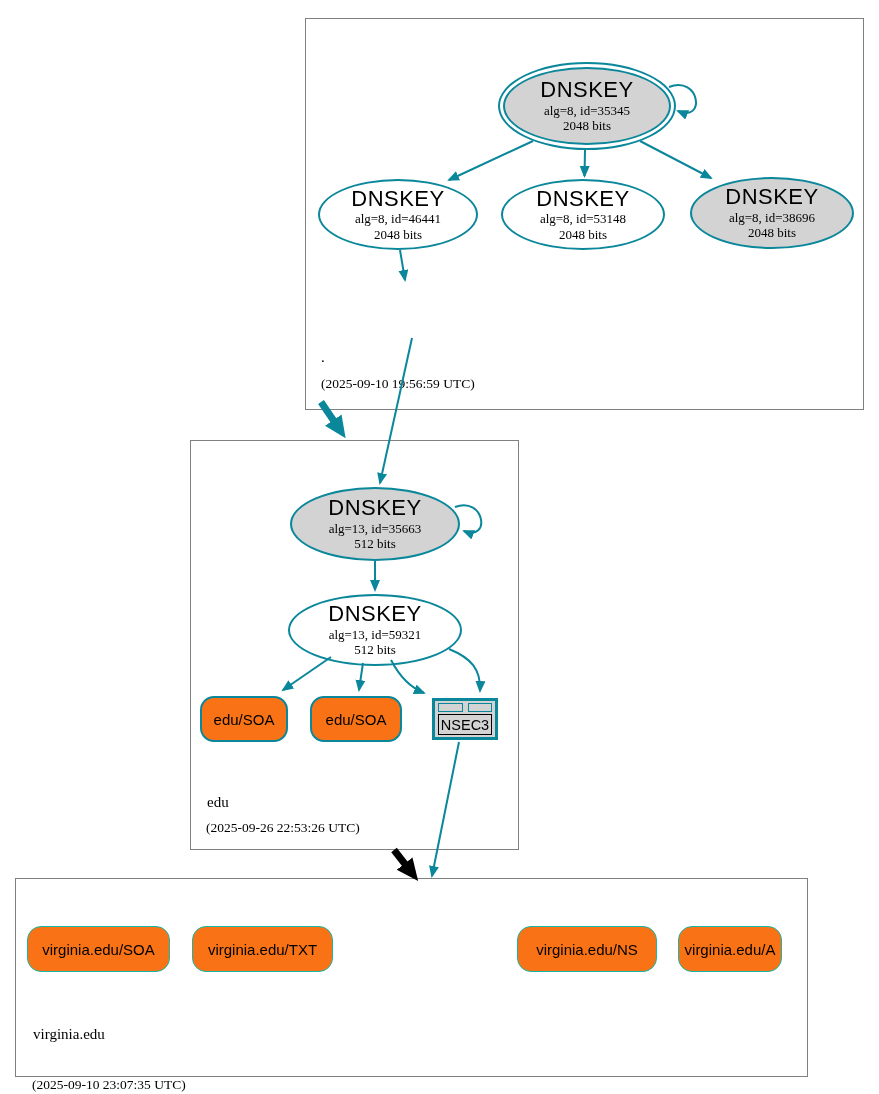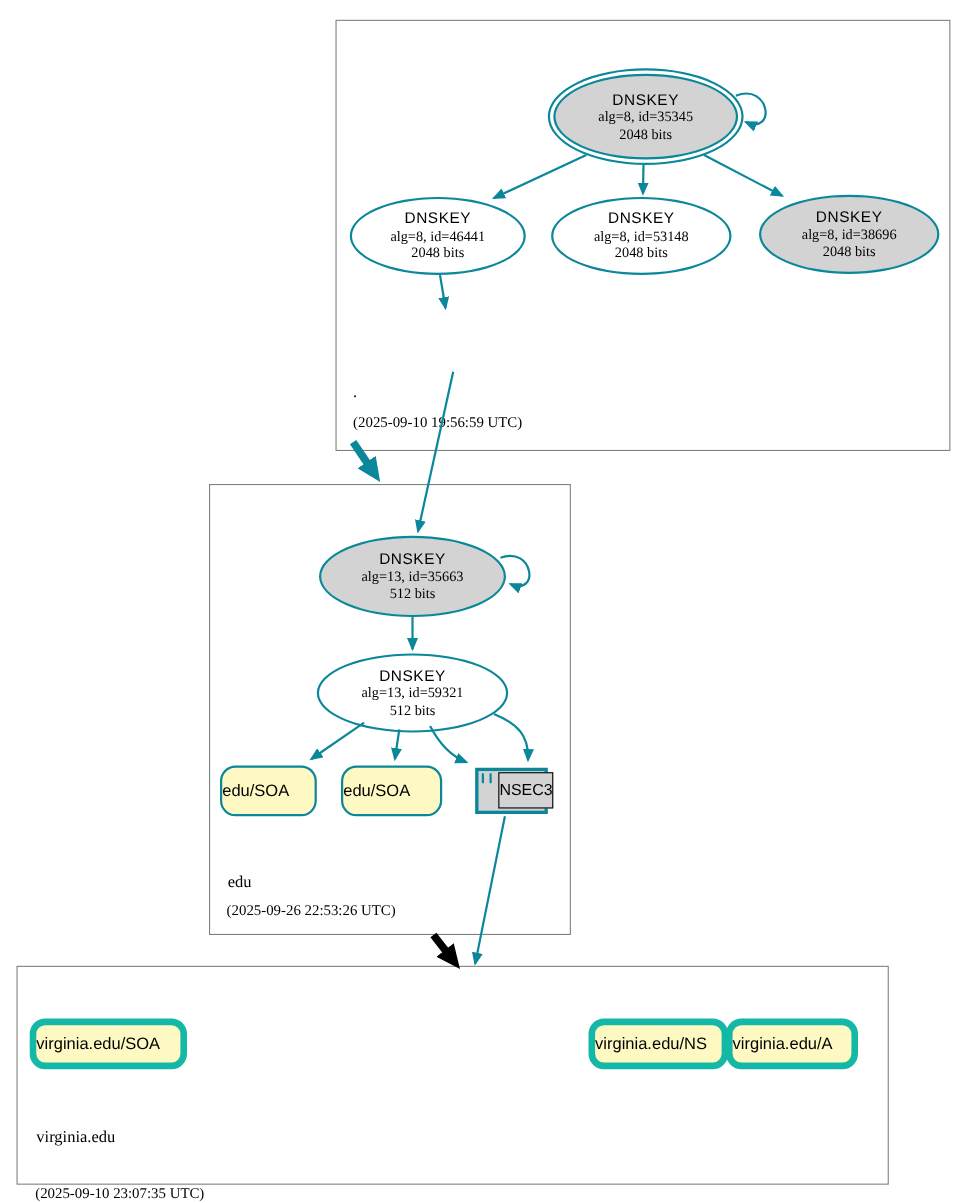--- a/index.html
+++ b/index.html
@@ -15,28 +15,28 @@
   .zts{position:absolute;font-family:"Liberation Serif",serif;font-size:13.5px;color:#000;z-index:6;}
 
   .node{position:absolute;box-sizing:border-box;z-index:5;}
   .ellipse{border-radius:50%;border:2px solid var(--teal);background:#fff;
            display:flex;flex-direction:column;align-items:center;justify-content:center;text-align:center;}
   .ellipse.gray{background:var(--gray-fill);}
   .dring{border-radius:50%;border:2px solid var(--teal);background:#fff;padding:3px;
          display:flex;align-items:stretch;justify-content:stretch;}
   .dring .inner{flex:1;border-radius:50%;border:2px solid var(--teal);background:var(--gray-fill);
          display:flex;flex-direction:column;align-items:center;justify-content:center;text-align:center;}
-  .ntitle{font-size:14px;line-height:1.1;letter-spacing:.5px;text-align:right;}
+  .ntitle{font-size:22px;line-height:1.1;letter-spacing:.5px;text-align:right;}
   .ndetail{font-family:"Liberation Serif",serif;font-size:13px;line-height:1.2;}
-  .rrset{border-radius:14px;display:flex;align-items:center;
-         font-size:15px;background:#fef9c3;}
+  .rrset{border-radius:14px;display:flex;align-items:center;justify-content:center;
+         font-size:15px;background:#f97316;}
   .rrset.teal{border:2px solid var(--teal);}
-  .rrset.black{border:6px solid #14b8a6;}
+  .rrset.black{border:1px solid #14b8a6;}
 
-  .nsec3{background:var(--gray-fill);border:3px solid var(--teal);display:flex;flex-direction:row;}
+  .nsec3{background:var(--gray-fill);border:3px solid var(--teal);display:flex;flex-direction:column;}
   .nsec3-top{display:flex;gap:5px;height:9px;margin:2px 3px 1px 3px;}
   .nsec3-cell{flex:1;border:1.5px solid var(--teal);background:var(--gray-fill);}
   .nsec3-label{flex:1;border:1px solid #000;margin:1px 3px 2px 3px;display:flex;
                align-items:center;justify-content:center;font-size:14.5px;background:var(--gray-fill);}
 
   svg.overlay{position:absolute;left:0;top:0;z-index:10;pointer-events:none;}
   .edge{stroke:var(--teal);stroke-width:2;fill:none;}
   .edge.thick{stroke-width:7;}
   .edge.black{stroke:#000;}
 </style>
@@ -106,24 +106,27 @@
     <div class="nsec3-top">
       <div class="nsec3-cell"></div>
       <div class="nsec3-cell"></div>
     </div>
     <div class="nsec3-label">NSEC3</div>
   </div>
 
   <div class="node rrset black" style="left:27px;top:926px;width:143px;height:46px;">
     <span>virginia.edu/SOA</span>
   </div>
-  <div class="node rrset black" style="left:535px;top:926px;width:127px;height:46px;">
+  <div class="node rrset black" style="left:192px;top:926px;width:141px;height:46px;">
+    <span>virginia.edu/TXT</span>
+  </div>
+  <div class="node rrset black" style="left:517px;top:926px;width:140px;height:46px;">
     <span>virginia.edu/NS</span>
   </div>
-  <div class="node rrset black" style="left:660px;top:926px;width:120px;height:46px;">
+  <div class="node rrset black" style="left:678px;top:926px;width:104px;height:46px;">
     <span>virginia.edu/A</span>
   </div>
 
   <svg class="overlay" width="879" height="1094" viewBox="0 0 879 1094">
     <defs>
       <marker id="arrT" markerUnits="userSpaceOnUse" markerWidth="13" markerHeight="11" refX="10" refY="5" orient="auto">
         <path d="M0,0 L12,5 L0,10 z" fill="#0a879a"></path>
       </marker>
       <marker id="arrTbig" markerUnits="userSpaceOnUse" markerWidth="24" markerHeight="22" refX="12" refY="10" orient="auto">
         <path d="M0,0 L22,10 L0,20 z" fill="#0a879a"></path>

